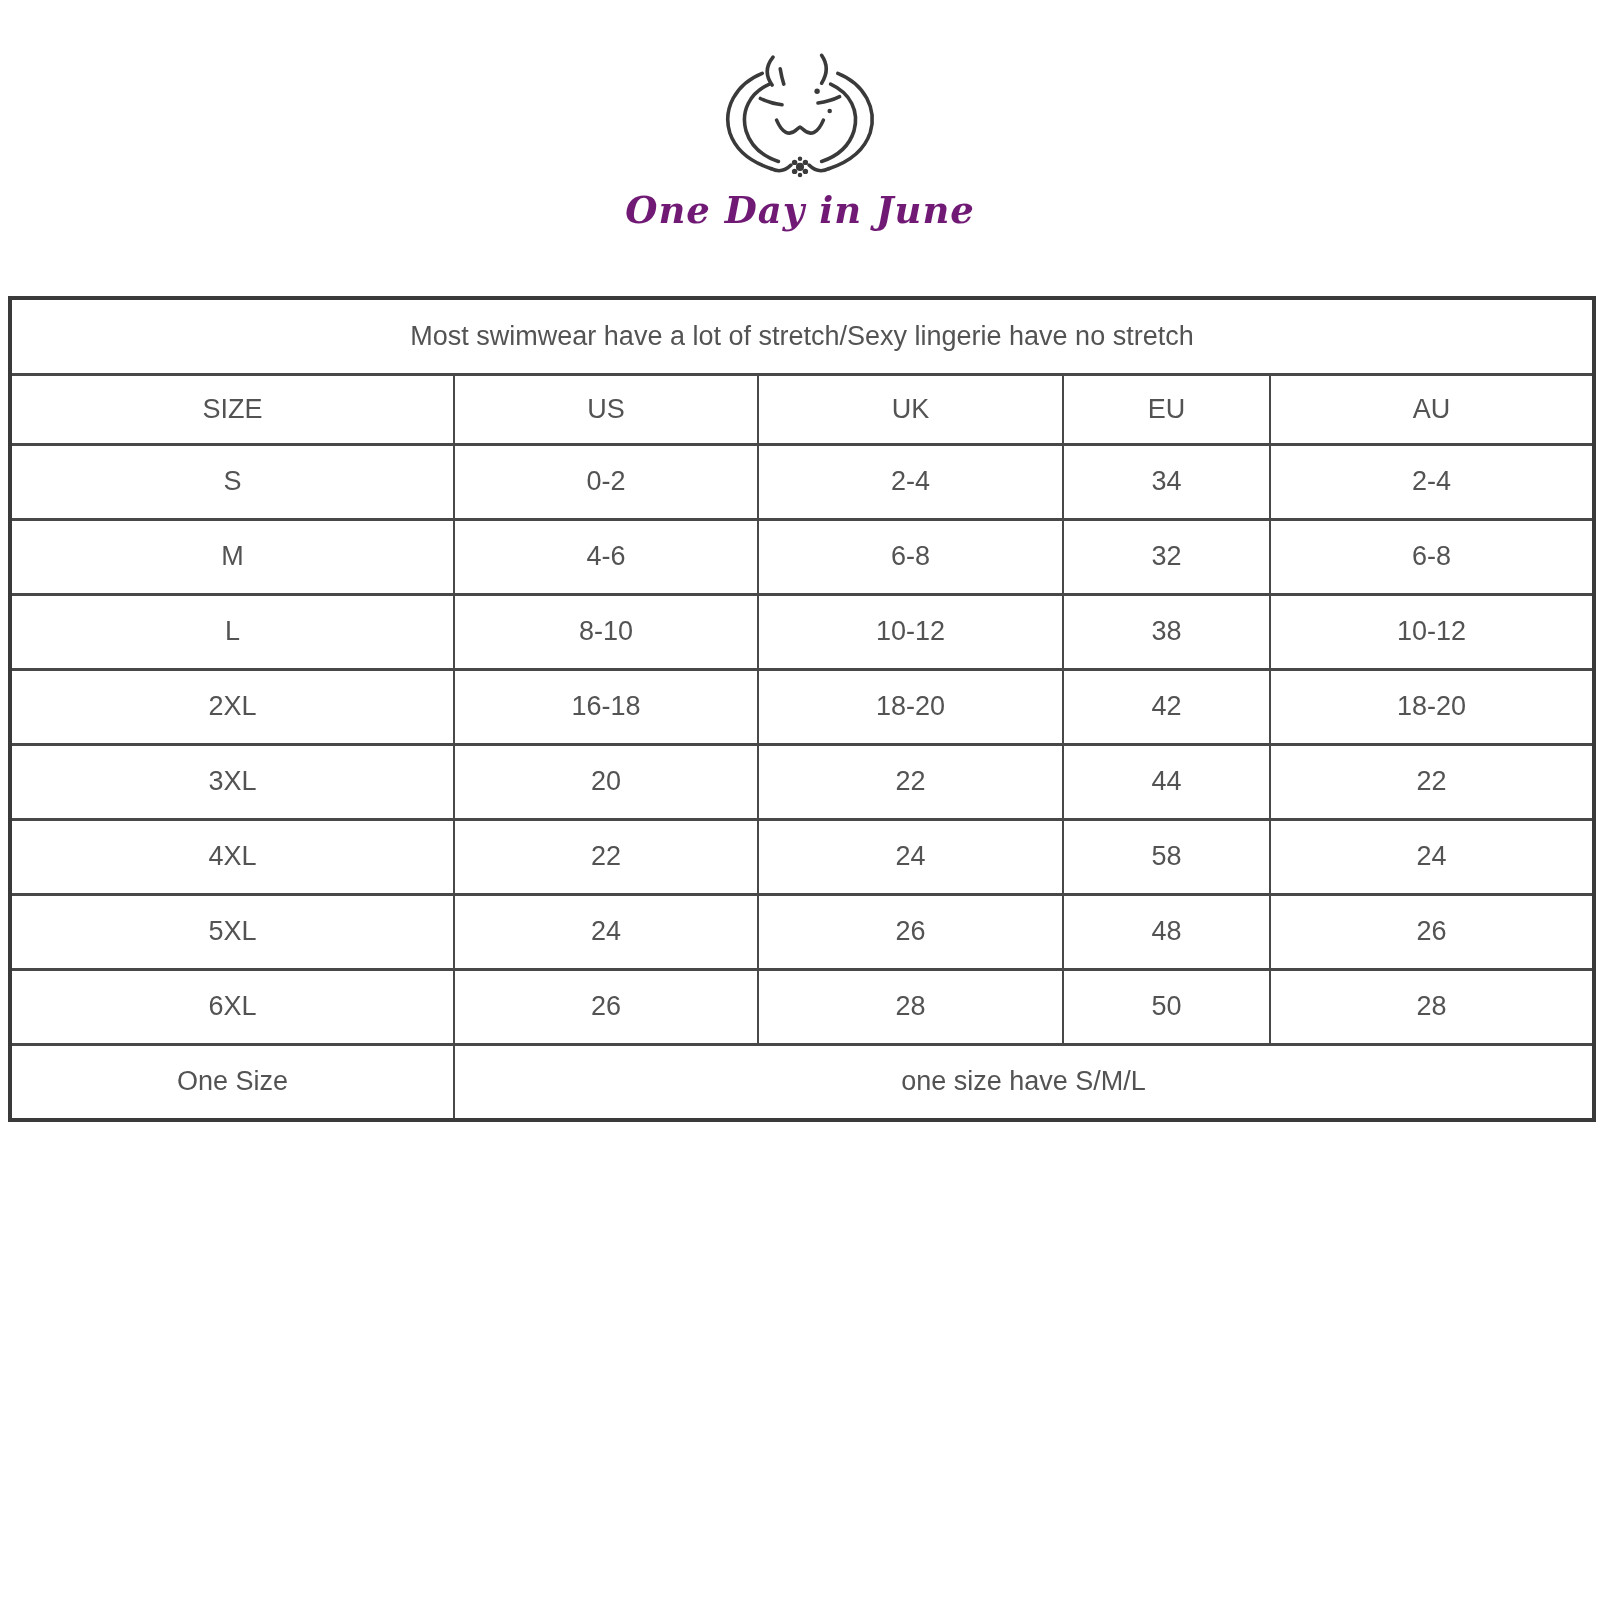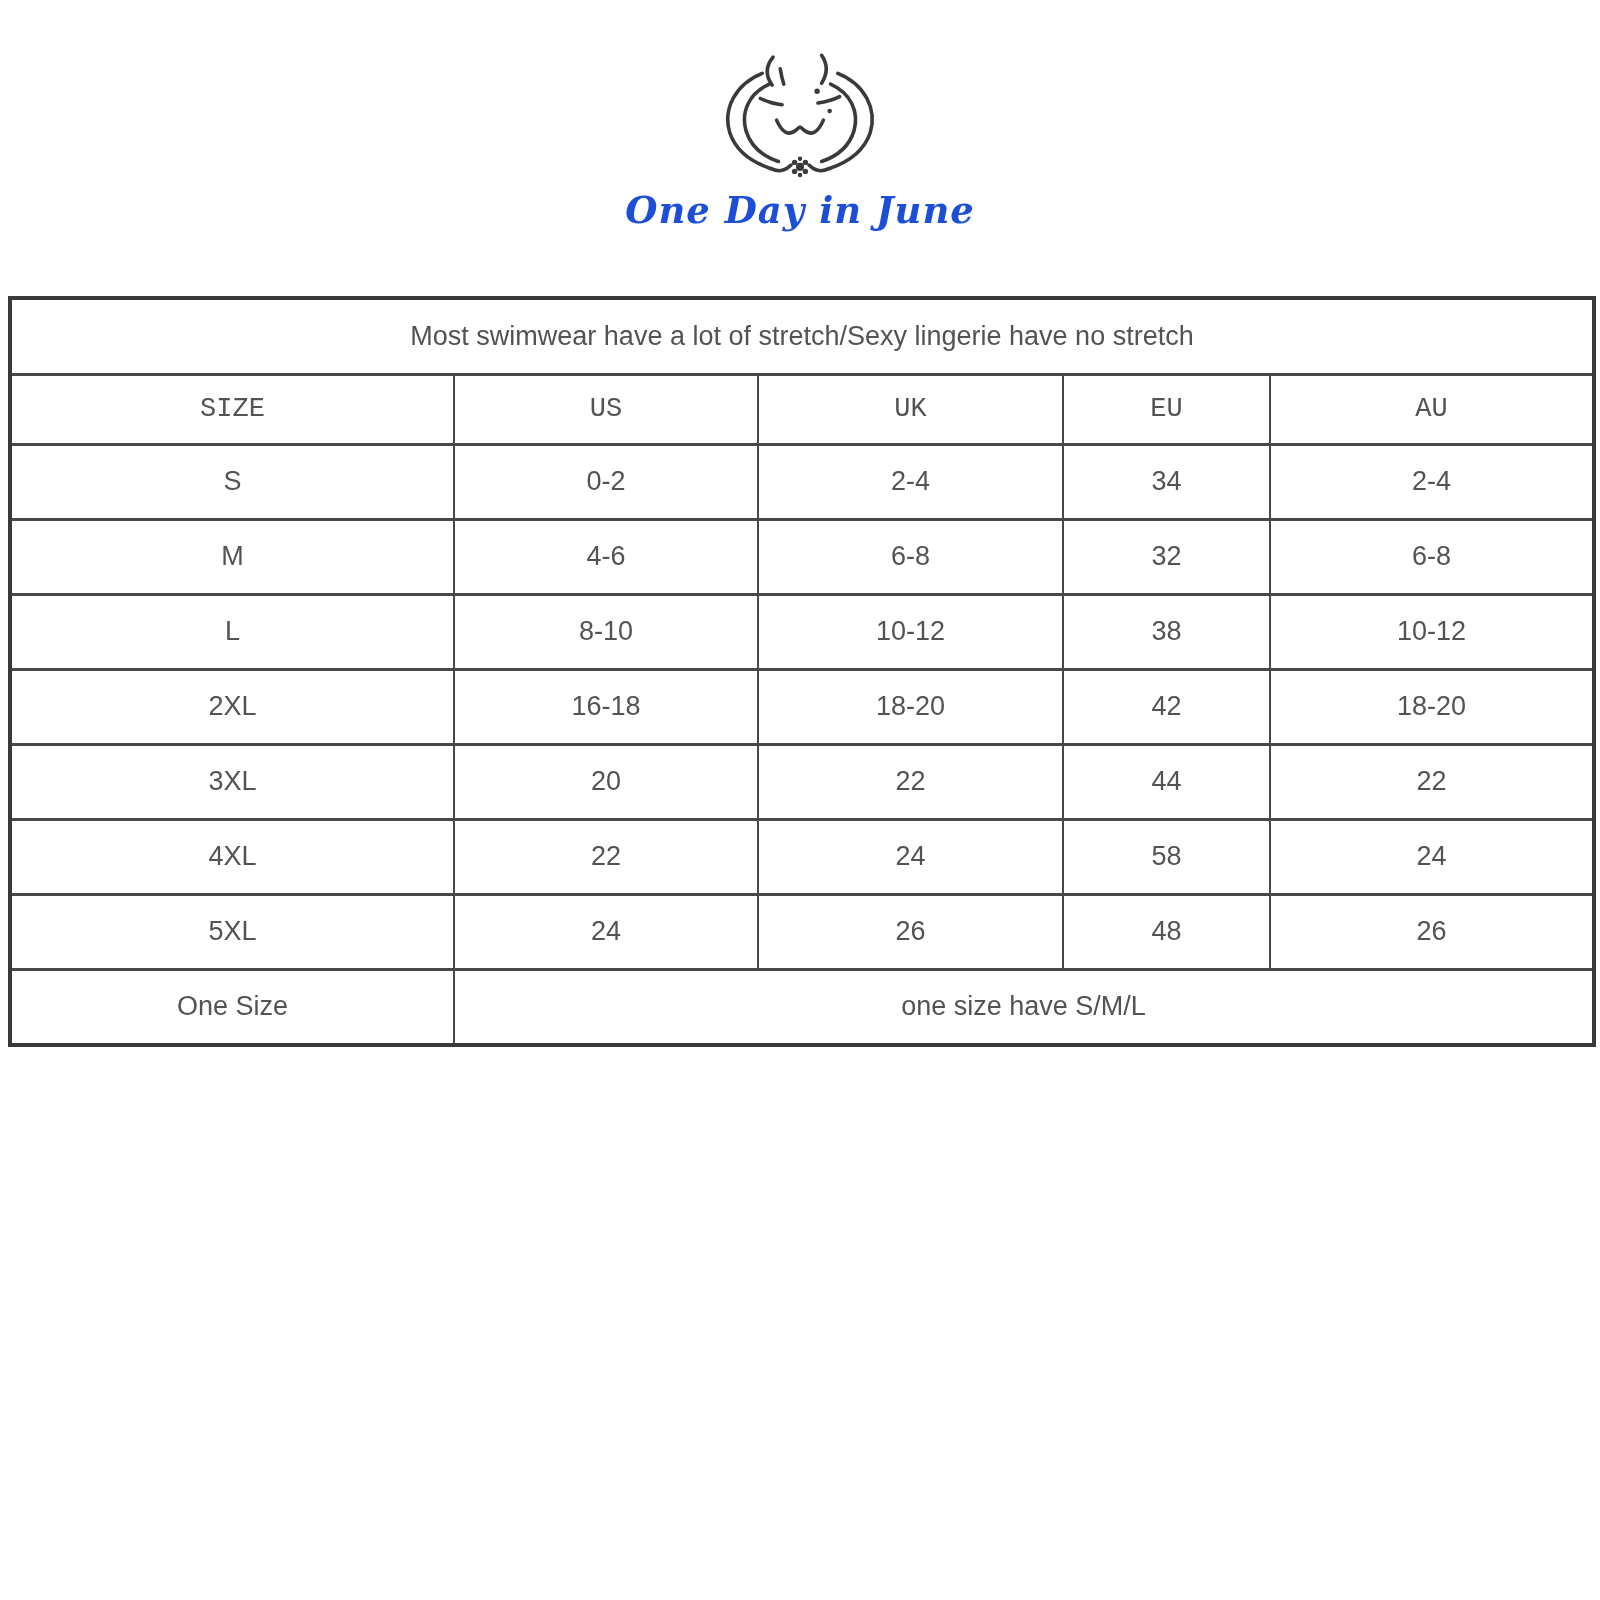--- a/index.html
+++ b/index.html
@@ -24,21 +24,21 @@
     height: 136px;
     display: inline-block;
   }
   .brand-name {
     margin-top: 4px;
     font-family: "DejaVu Serif", serif;
     font-style: italic;
     font-weight: 700;
     font-size: 37px;
     letter-spacing: 1px;
-    color: #1d4ed8;
+    color: #701a75;
   }
   table.size-chart {
     position: absolute;
     top: 296px;
     left: 8px;
     width: 1584px;
     border-collapse: collapse;
     table-layout: fixed;
     border: 4px solid #3a3a3a;
   }
@@ -46,21 +46,21 @@
     border: 2px solid #484848;
     border-top-width: 3px;
     border-bottom-width: 3px;
     text-align: center;
     vertical-align: middle;
     color: #535353;
     font-size: 27px;
   }
   tr.title-row  { height: 80px; }
   tr.subtitle-row { height: 76px; }
-  tr.head-row   { height: 70px; font-family: Liberation Mono, monospace; }
+  tr.head-row   { height: 70px; }
   tr.data-row   { height: 75px; }
   tr.footer-row { height: 76px; margin-top: 47px; }
   td.title-cell {
     font-size: 29px;
     color: #4a4a4a;
     letter-spacing: 0.5px;
     border-bottom-width: 4px;
   }
   td.subtitle-cell {
     font-size: 27px;
@@ -171,20 +171,27 @@
         <td>58</td>
         <td>24</td>
       </tr>
       <tr class="data-row">
         <td>5XL</td>
         <td>24</td>
         <td>26</td>
         <td>48</td>
         <td>26</td>
       </tr>
+      <tr class="data-row">
+        <td>6XL</td>
+        <td>26</td>
+        <td>28</td>
+        <td>50</td>
+        <td>28</td>
+      </tr>
 
       <tr class="footer-row">
         <td>One Size</td>
         <td colspan="4">one size have S/M/L</td>
       </tr>
     </tbody>
   </table>
 
 </div>
 

